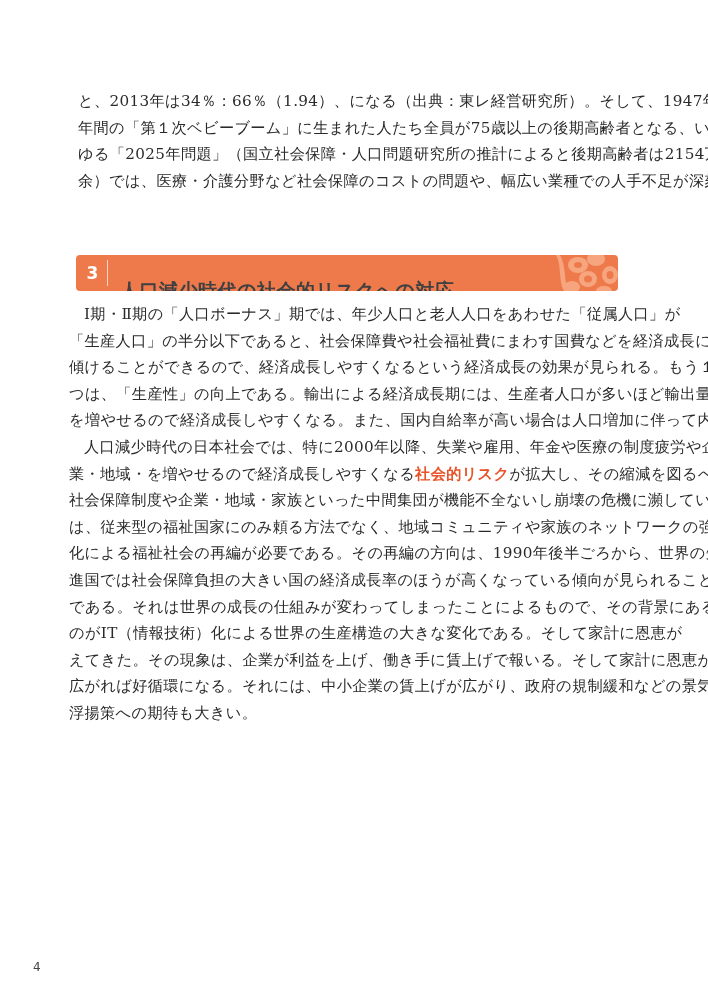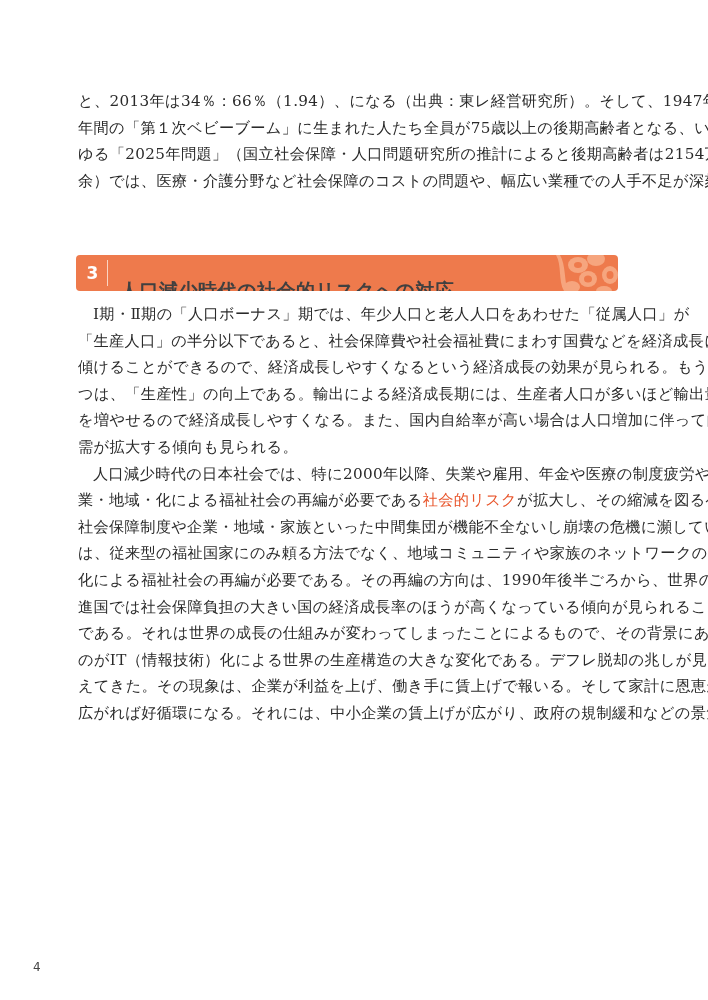--- a/index.html
+++ b/index.html
@@ -27,21 +27,21 @@
       white-space: nowrap;
       text-align: justify;
       text-align-last: justify;
       height: 26.6px;
     }
     .line.last {
       text-align-last: left;
     }
     .highlight {
       color: #e8542a;
-      font-weight: normal;
+      font-weight: bold;
       font-family: "DejaVu Sans", "Liberation Sans", sans-serif;
     }
     .section-heading {
       position: absolute;
       left: 76px;
       top: 255px;
       width: 542px;
       height: 36px;
       background: #ee7a4c;
       border-radius: 4px;
@@ -81,21 +81,21 @@
     }
     .page-number {
       position: absolute;
       left: 33px;
       top: 960px;
       font-family: "DejaVu Sans", "Liberation Sans", sans-serif;
       font-size: 12px;
       color: #444444;
     }
     .block1 { position: absolute; left: 78px; top: 88px; width: 542px; }
-    .block2 { position: absolute; left: 78px; top: 301px; width: 542px; }
+    .block2 { position: absolute; left: 69px; top: 301px; width: 542px; }
   </style>
 </head>
 <body>
 
 <div class="block1">
   <p class="para">
     <span class="line">と、2013年は34％：66％（1.94）、になる（出典：東レ経営研究所）。そして、1947年から３</span>
     <span class="line">年間の「第１次ベビーブーム」に生まれた人たち全員が75歳以上の後期高齢者となる、いわ</span>
     <span class="line">ゆる「2025年問題」（国立社会保障・人口問題研究所の推計によると後期高齢者は2154万人</span>
     <span class="line">余）では、医療・介護分野など社会保障のコストの問題や、幅広い業種での人手不足が深刻</span>
@@ -124,29 +124,29 @@
   </svg>
 </div>
 
 <div class="block2">
   <p class="para">
     <span class="line" style="padding-left:15px;">Ⅰ期・Ⅱ期の「人口ボーナス」期では、年少人口と老人人口をあわせた「従属人口」が</span>
     <span class="line">「生産人口」の半分以下であると、社会保障費や社会福祉費にまわす国費などを経済成長に</span>
     <span class="line">傾けることができるので、経済成長しやすくなるという経済成長の効果が見られる。もう１</span>
     <span class="line">つは、「生産性」の向上である。輸出による経済成長期には、生産者人口が多いほど輸出量</span>
     <span class="line">を増やせるので経済成長しやすくなる。また、国内自給率が高い場合は人口増加に伴って内</span>
-    <span class="line last">需が拡大する傾向も見られる。</span>
   </p>
   <p class="para">
     <span class="line" style="padding-left:15px;">人口減少時代の日本社会では、特に2000年以降、失業や雇用、年金や医療の制度疲労や企</span>
-    <span class="line"><span>業・地域・化による福祉社会の再編が必要である</span><span class="highlight">社会的リスク</span><span>が拡大し、その縮減を図るべき</span></span>
+    <span class="line"><span>業・地域・を増やせるので経済成長しやすくなる</span><span class="highlight">社会的リスク</span><span>が拡大し、その縮減を図るべき</span></span>
     <span class="line">社会保障制度や企業・地域・家族といった中間集団が機能不全ないし崩壊の危機に瀕してい</span>
     <span class="line">は、従来型の福祉国家にのみ頼る方法でなく、地域コミュニティや家族のネットワークの強</span>
     <span class="line">化による福祉社会の再編が必要である。その再編の方向は、1990年後半ごろから、世界の先</span>
     <span class="line">進国では社会保障負担の大きい国の経済成長率のほうが高くなっている傾向が見られること</span>
     <span class="line">である。それは世界の成長の仕組みが変わってしまったことによるもので、その背景にある</span>
-    <span class="line">のがIT（情報技術）化による世界の生産構造の大きな変化である。デフレ脱却の兆しが見</span>
+    <span class="line">のがIT（情報技術）化による世界の生産構造の大きな変化である。そして家計に恩恵が</span>
     <span class="line">えてきた。その現象は、企業が利益を上げ、働き手に賃上げで報いる。そして家計に恩恵が</span>
     <span class="line">広がれば好循環になる。それには、中小企業の賃上げが広がり、政府の規制緩和などの景気</span>
+    <span class="line last">浮揚策への期待も大きい。</span>
   </p>
 </div>
 
 <div class="page-number">4</div>
 
 </body></html>

